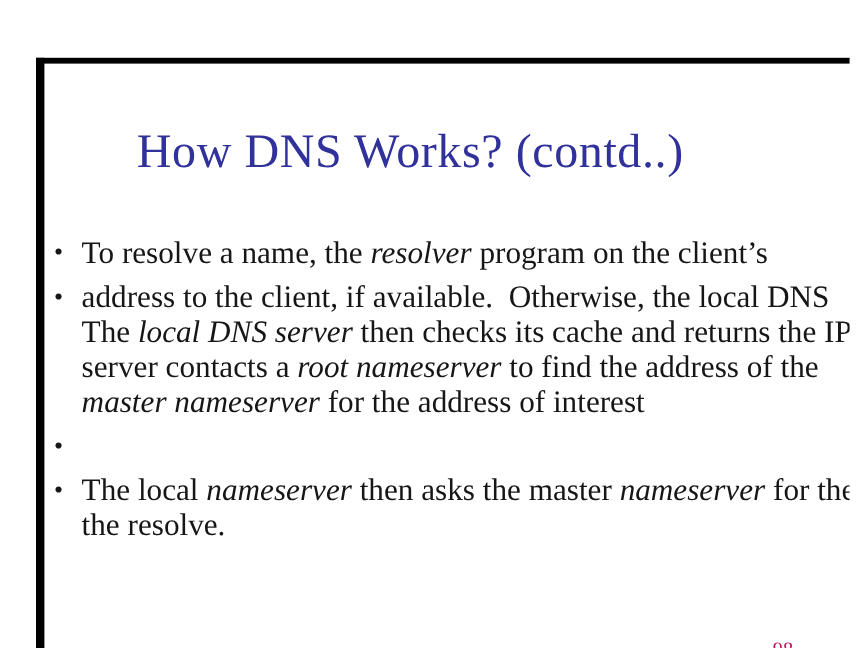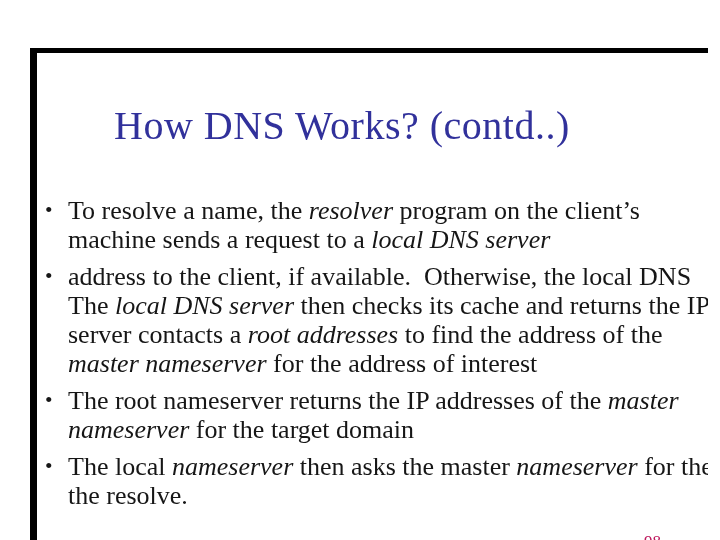--- a/index.html
+++ b/index.html
@@ -89,38 +89,33 @@
   <div class="edge-top" style="background: rgb(0, 0, 0);"></div>
   <div class="edge-left" style="background: rgb(0, 0, 0);"></div>
 
   <h1 class="title" style="color: rgb(49, 49, 155);">How DNS Works? (contd..)</h1>
 
   <div class="bullet-list" style="color: rgb(22, 22, 22);">
       <div class="bullet">
         <span class="marker">•</span>
         <div class="btext">
           <div class="line"><span>To resolve a name, the </span><em>resolver</em><span> program on the client’s</span></div>
-          <div class="line"><span>machine sends a request to a </span><em>local DNS server</em></div>
         </div>
       </div>
       <div class="bullet">
         <span class="marker">•</span>
         <div class="btext">
           <div class="line"><span>address to the client, if available.  Otherwise, the local DNS</span></div>
           <div class="line"><span>The </span><em>local DNS server</em><span> then checks its cache and returns the IP</span></div>
-          <div class="line"><span>server contacts a </span><em>root addresses</em><span> to find the address of the</span></div>
+          <div class="line"><span>server contacts a </span><em>root nameserver</em><span> to find the address of the</span></div>
           <div class="line"><em>master nameserver</em><span> for the address of interest</span></div>
         </div>
       </div>
       <div class="bullet">
         <span class="marker">•</span>
-        <div class="btext">
-          <div class="line"><span>The root nameserver returns the IP addresses of the </span><em>master</em></div>
-          <div class="line"><em>nameserver</em><span> for the target domain</span></div>
-        </div>
       </div>
       <div class="bullet">
         <span class="marker">•</span>
         <div class="btext">
           <div class="line"><span>The local </span><em>nameserver</em><span> then asks the master </span><em>nameserver</em><span> for the</span></div>
           <div class="line"><span>the resolve.</span></div>
         </div>
       </div>
     </div>
 

